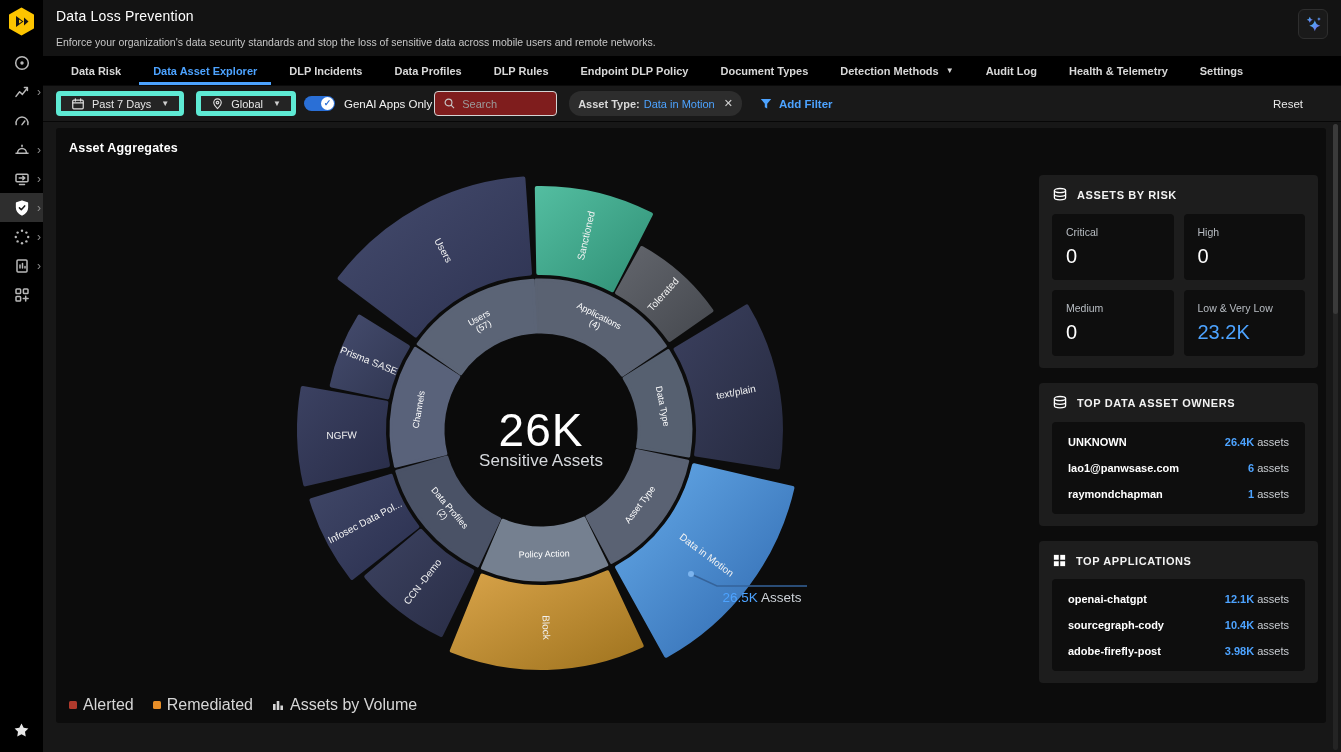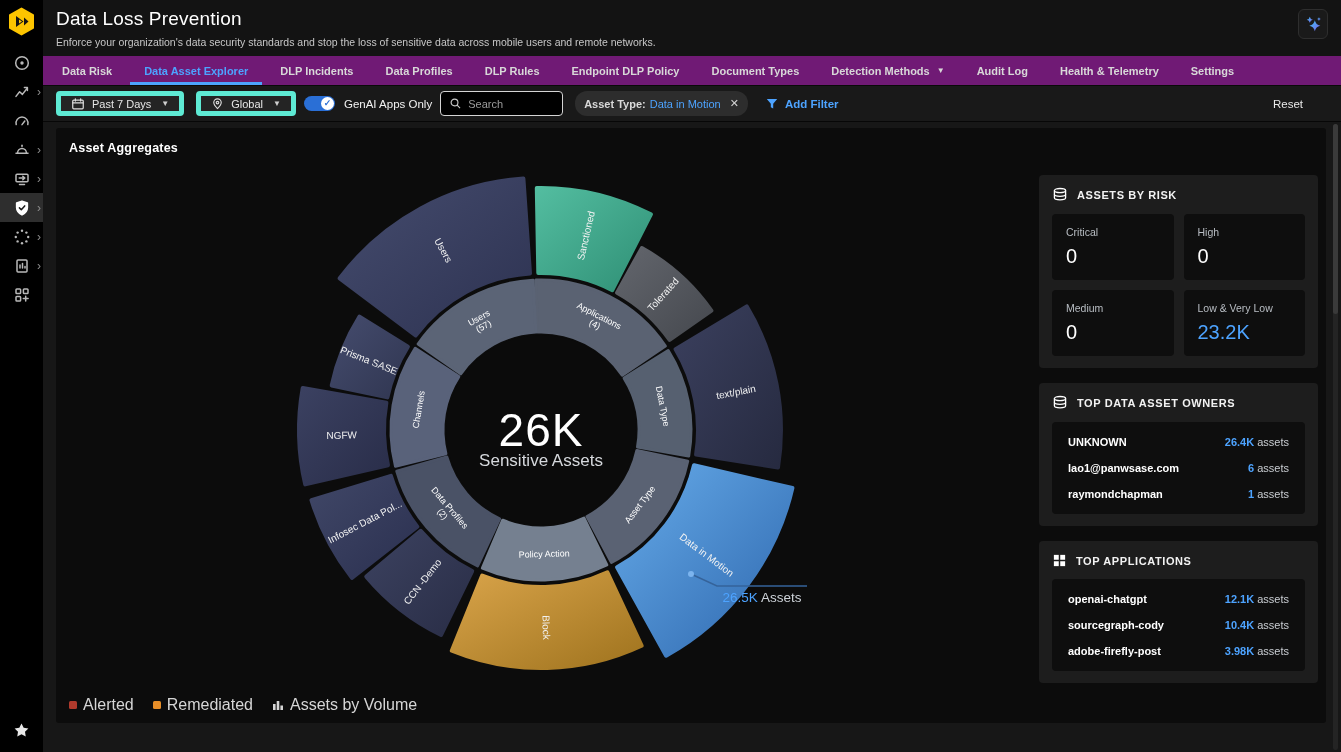--- a/index.html
+++ b/index.html
@@ -15,41 +15,41 @@
   .nav-item.active{background:#2e2e2e;color:#fff;}
   .nav-item .icon{width:18px;height:18px;display:block;}
   .nav-item .icon svg{stroke:currentColor;fill:none;stroke-width:1.5;stroke-linecap:round;stroke-linejoin:round;}
   .nav-item.active .icon svg path.body{fill:#fff;}
   .nav-item.active .icon svg path.chk{stroke:#1c1c1c;}
   .nav-chevron{position:absolute;right:2px;top:50%;transform:translateY(-54%);font-size:12px;color:#8d8d8d;line-height:1;}
   #side-star{position:absolute;bottom:7px;left:0;width:43px;display:flex;justify-content:center;color:#e6e6e6;}
 
   
   #header{position:fixed;left:43px;top:0;right:0;height:56px;background:#131313;z-index:30;}
-  #page-title{position:absolute;left:13px;top:8px;font-size:19px;color:#fff;font-weight:400;letter-spacing:.2px;}
+  #page-title{position:absolute;left:13px;top:8px;font-size:14px;color:#fff;font-weight:400;letter-spacing:.2px;}
   #page-subtitle{position:absolute;left:13px;top:36px;font-size:10.5px;color:#c7c7c7;}
   #copilot-btn{position:absolute;right:13px;top:9px;width:30px;height:30px;border:1px solid #2e2e2e;border-radius:6px;background:#1a1a1a;display:flex;align-items:center;justify-content:center;cursor:pointer;}
 
   
-  #tabbar{position:fixed;left:43px;top:56px;right:0;height:30px;background:#701a75;display:flex;align-items:stretch;padding-left:3px;border-bottom:1px solid #0a0a0a;z-index:29;}
+  #tabbar{position:fixed;left:43px;top:56px;right:0;height:30px;background:#000000;display:flex;align-items:stretch;padding-left:12px;border-bottom:1px solid #0a0a0a;z-index:29;}
   .tab{position:relative;display:flex;align-items:center;padding:0 14px;margin:0 2px;font-size:11px;font-weight:700;color:#d8d8d8;cursor:pointer;white-space:nowrap;}
   .tab.active{color:var(--accent);}
   .tab.active::after{content:"";position:absolute;left:0;right:0;bottom:0;height:3px;background:var(--accent);}
   .tab .dd{margin-left:7px;font-size:8px;color:#d8d8d8;}
 
   
   #filterbar{position:fixed;left:43px;top:86px;right:0;height:36px;background:#191919;display:flex;align-items:center;padding:0 13px;z-index:28;border-bottom:1px solid #070707;}
   .fbtn{height:25px;background:#242424;border:5px solid #5eead4;border-radius:4px;display:flex;align-items:center;gap:7px;padding:0 10px;color:#e6e6e6;font-size:11px;cursor:pointer;white-space:nowrap;}
   .fbtn svg{stroke:#dcdcdc;fill:none;stroke-width:1.4;stroke-linecap:round;}
   .chev{font-size:8px;color:#cfcfcf;margin-left:3px;}
   .gap{width:12px;flex:none;}
   .toggle-wrap{display:flex;align-items:center;gap:9px;color:#f2f2f2;font-size:11.5px;margin-left:8px;cursor:pointer;white-space:nowrap;}
   .toggle{width:31px;height:15px;border-radius:8px;background:#2a6fd6;position:relative;flex:none;}
   .knob{position:absolute;right:1px;top:1px;width:13px;height:13px;border-radius:50%;background:#fff;color:#2a6fd6;font-size:9px;font-weight:700;display:flex;align-items:center;justify-content:center;line-height:1;}
-  .search{width:123px;height:25px;border:1px solid #d4d4d4;border-radius:4px;display:flex;align-items:center;padding:0 8px;gap:6px;margin-left:8px;background:#000000;}
+  .search{width:123px;height:25px;border:1px solid #d4d4d4;border-radius:4px;display:flex;align-items:center;padding:0 8px;gap:6px;margin-left:2px;background:#7f1d1d;}
   .search svg{stroke:#c9c9c9;fill:none;stroke-width:1.4;flex:none;}
   .search input{background:transparent;border:0;outline:0;color:#ddd;font-size:11px;width:100%;font-family:"Liberation Sans",sans-serif;}
   .search input::placeholder{color:#9b9b9b;}
   .chip{height:25px;background:#2d2d2d;border-radius:12px;display:flex;align-items:center;padding:0 9px;font-size:11px;color:#cfcfcf;margin-left:12px;white-space:nowrap;}
   .chip .chip-label{font-weight:600;color:#d9d9d9;}
   .chip .chip-val{color:var(--accent);margin-left:4px;}
   .chip .x{margin-left:9px;color:#d3d3d3;font-size:11px;cursor:pointer;}
   .addf{display:flex;align-items:flex-end;gap:7px;color:var(--accent);font-size:11.5px;font-weight:600;margin-left:18px;cursor:pointer;white-space:nowrap;}
   .reset{margin-left:auto;color:#e8e8e8;font-size:11.5px;margin-right:25px;cursor:pointer;}
 

